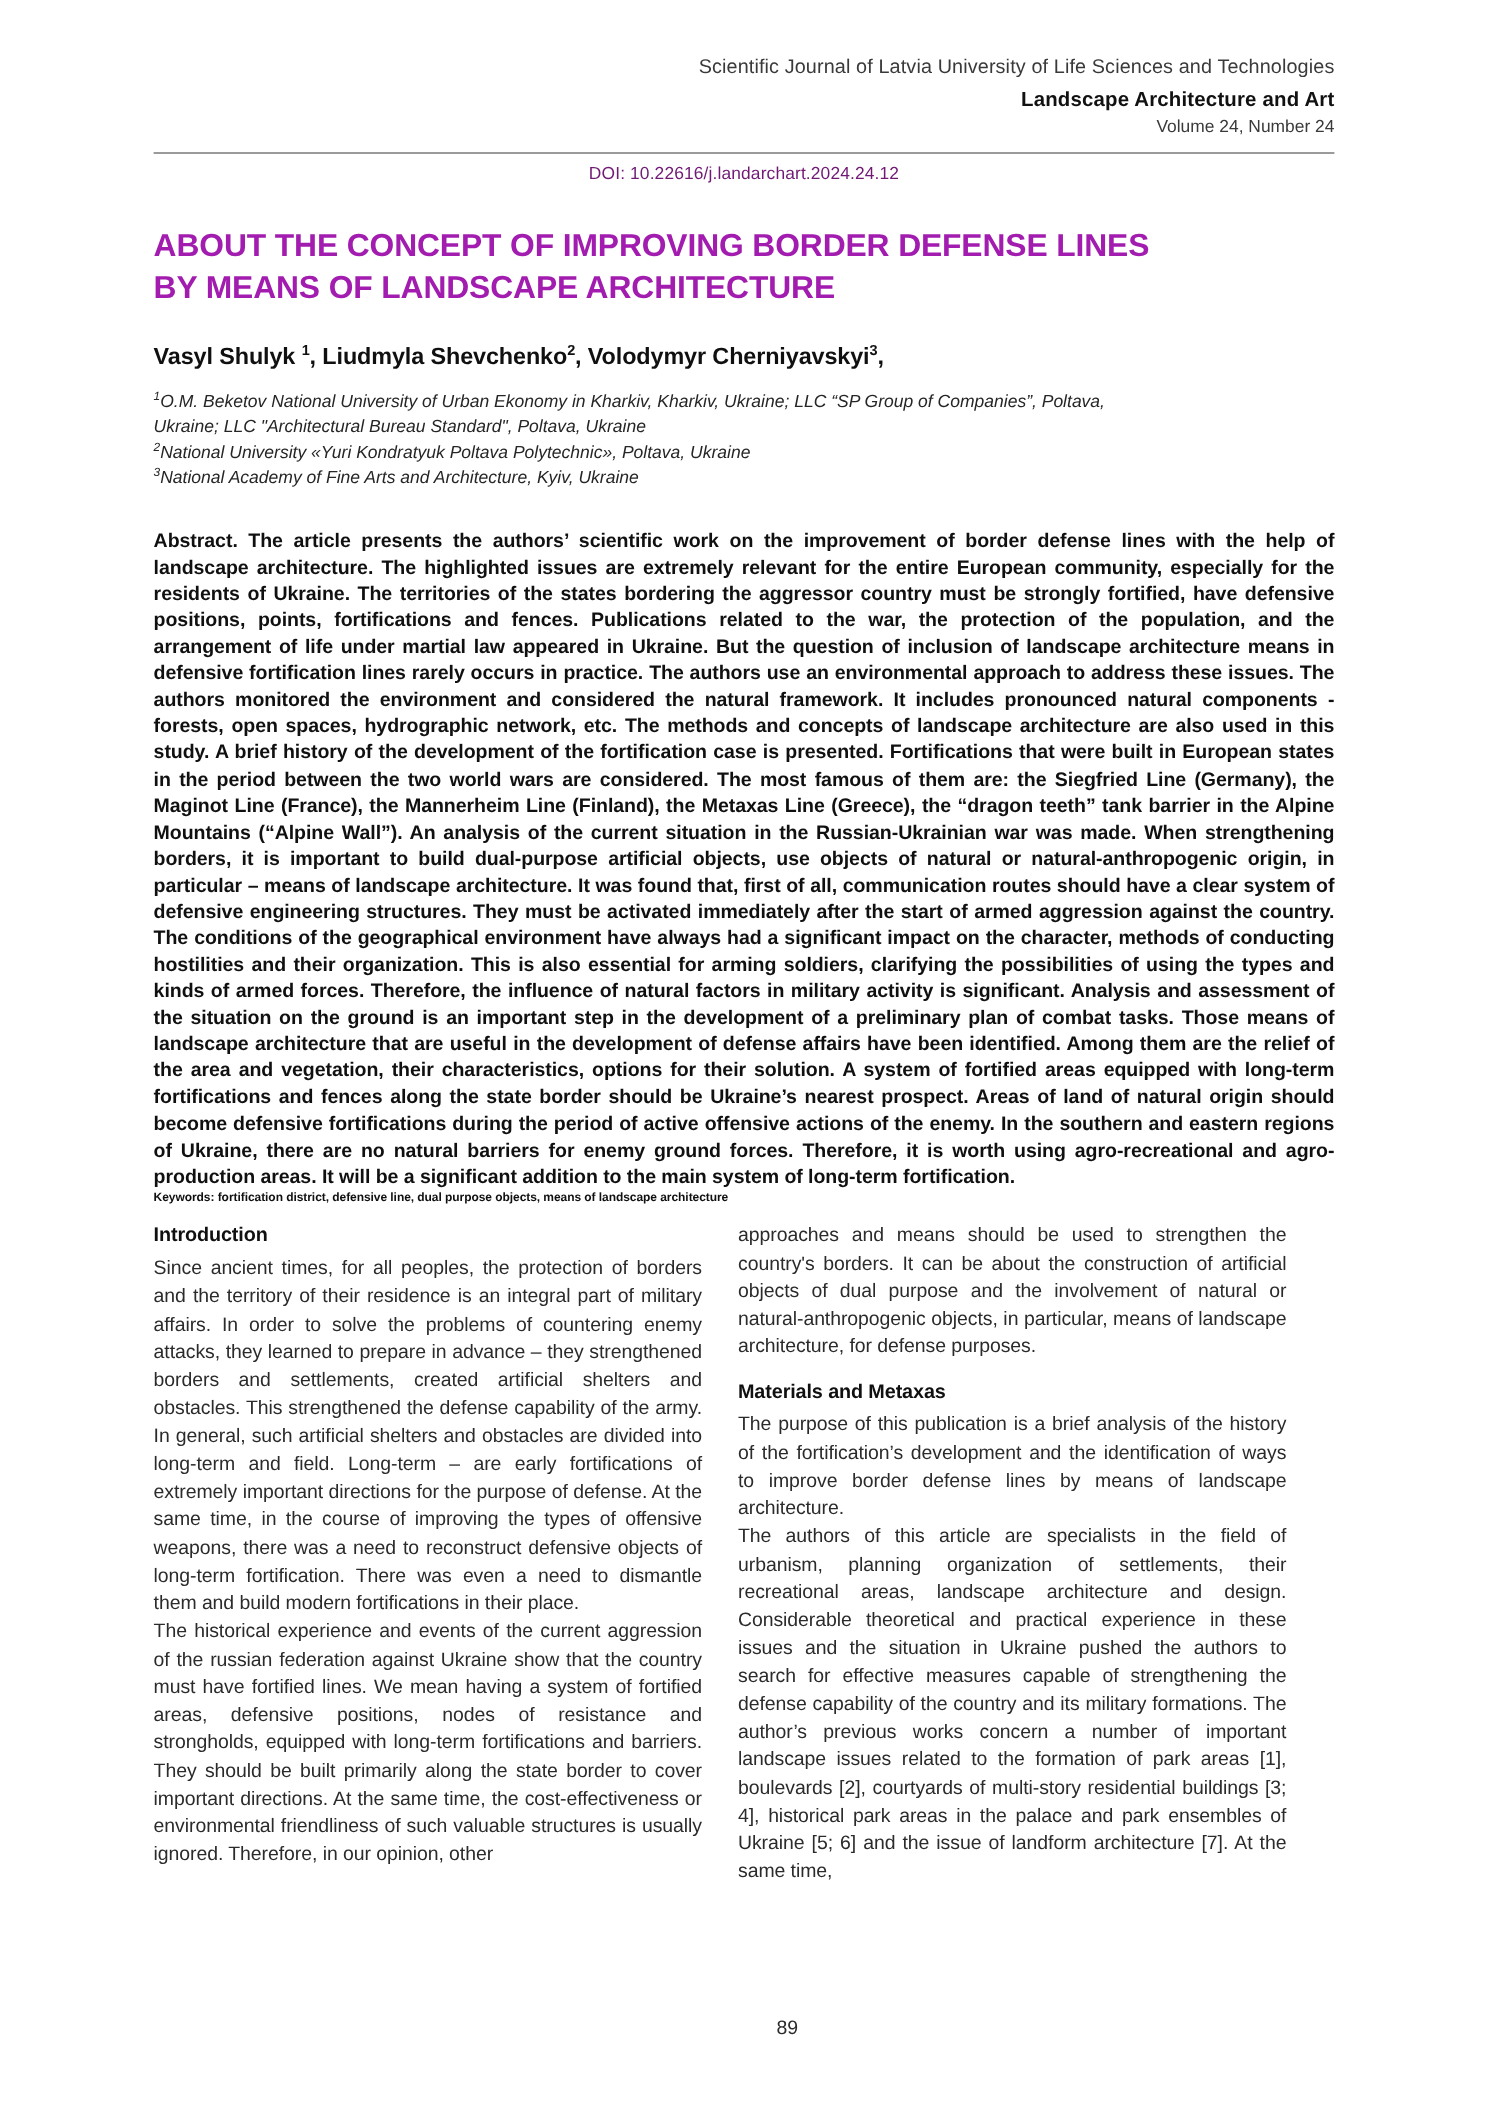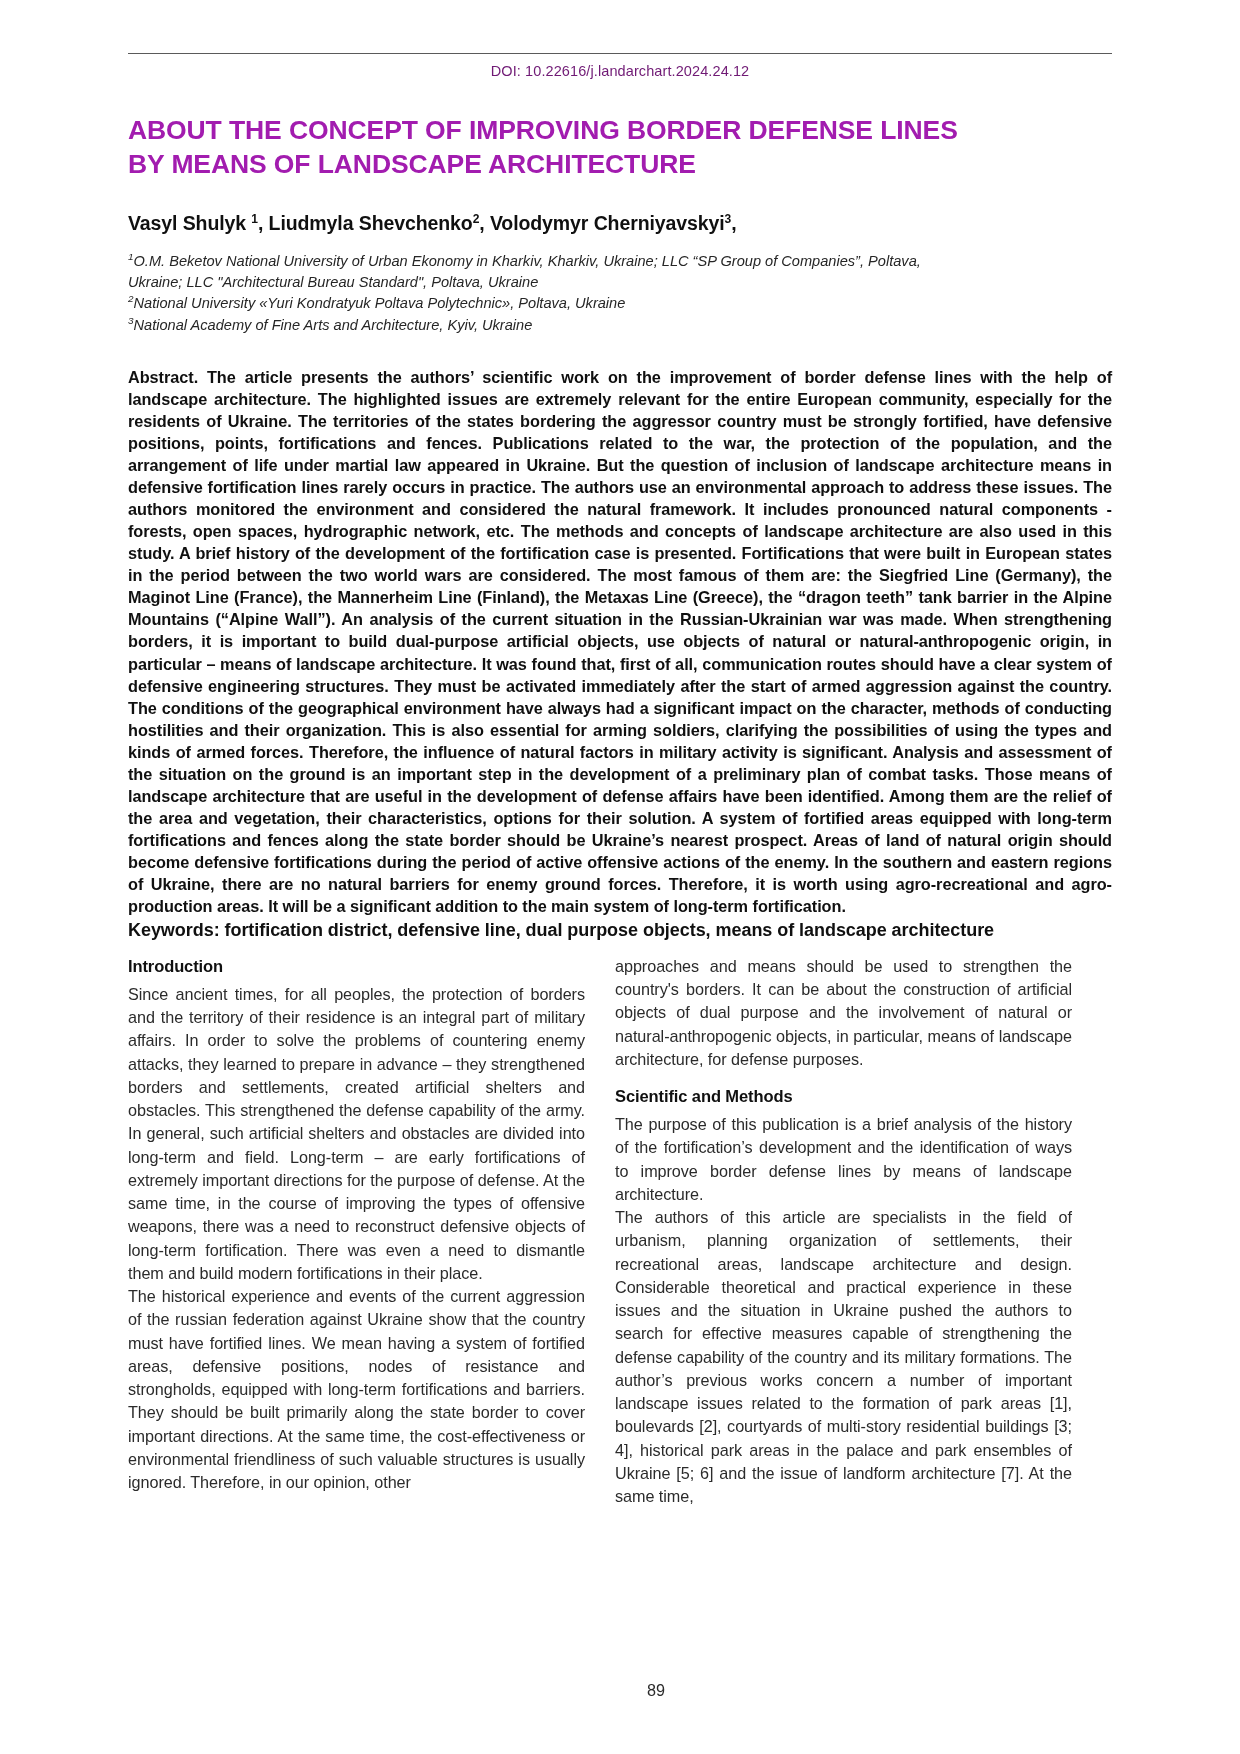--- a/index.html
+++ b/index.html
@@ -101,21 +101,21 @@
     margin-top: 30px;
     font-size: 16.3px;
     font-weight: bold;
     line-height: 1.355;
     text-align: justify;
     text-justify: inter-word;
     color: #101010;
     letter-spacing: -0.05px;
   }
   .keywords {
-    font-size: 18px;
+    font-size: 10px;
     font-weight: bold;
     line-height: 1.355;
     color: #101010;
     text-align: left;
     letter-spacing: -0.05px;
   }
 
   
   .columns {
     margin-top: 13px;
@@ -159,20 +159,25 @@
     color: #2b2b2b;
     font-weight: 300;
     padding-left: 36px;
   }
 </style>
 </head>
 <body>
 
 <div class="page">
 
+  <div class="masthead">
+    <div class="journal-line">Scientific Journal of Latvia University of Life Sciences and Technologies</div>
+    <div class="series-line">Landscape Architecture and Art</div>
+    <div class="volume-line">Volume 24, Number 24</div>
+  </div>
 
   <hr class="rule">
 
   <div class="doi-line">DOI: 10.22616/j.landarchart.2024.24.12</div>
 
   <h1 class="title">
     <span class="ln">ABOUT THE CONCEPT OF IMPROVING BORDER DEFENSE LINES</span>
     <span class="ln">BY MEANS OF LANDSCAPE ARCHITECTURE</span>
   </h1>
 
@@ -191,21 +196,21 @@
   <div class="keywords">Keywords: fortification district, defensive line, dual purpose objects, means of landscape architecture</div>
 
   <div class="columns">
     <div class="col">
       <div class="sec-head">Introduction</div>
       <p class="para">Since ancient times, for all peoples, the protection of borders and the territory of their residence is an integral part of military affairs. In order to solve the problems of countering enemy attacks, they learned to prepare in advance – they strengthened borders and settlements, created artificial shelters and obstacles. This strengthened the defense capability of the army. In general, such artificial shelters and obstacles are divided into long-term and field. Long-term – are early fortifications of extremely important directions for the purpose of defense. At the same time, in the course of improving the types of offensive weapons, there was a need to reconstruct defensive objects of long-term fortification. There was even a need to dismantle them and build modern fortifications in their place.</p>
       <p class="para">The historical experience and events of the current aggression of the russian federation against Ukraine show that the country must have fortified lines. We mean having a system of fortified areas, defensive positions, nodes of resistance and strongholds, equipped with long-term fortifications and barriers. They should be built primarily along the state border to cover important directions. At the same time, the cost-effectiveness or environmental friendliness of such valuable structures is usually ignored. Therefore, in our opinion, other</p>
     </div>
     <div class="col">
       <p class="para">approaches and means should be used to strengthen the country's borders. It can be about the construction of artificial objects of dual purpose and the involvement of natural or natural-anthropogenic objects, in particular, means of landscape architecture, for defense purposes.</p>
-      <div class="sec-head spaced">Scientific and Methods</div>
+      <div class="sec-head spaced">Materials and Metaxas</div>
       <p class="para">The purpose of this publication is a brief analysis of the history of the fortification’s development and the identification of ways to improve border defense lines by means of landscape architecture.</p>
       <p class="para">The authors of this article are specialists in the field of urbanism, planning organization of settlements, their recreational areas, landscape architecture and design. Considerable theoretical and practical experience in these issues and the situation in Ukraine pushed the authors to search for effective measures capable of strengthening the defense capability of the country and its military formations. The author’s previous works concern a number of important landscape issues related to the formation of park areas [1], boulevards [2], courtyards of multi-story residential buildings [3; 4], historical park areas in the palace and park ensembles of Ukraine [5; 6] and the issue of landform architecture [7]. At the same time,</p>
     </div>
   </div>
 
   <div class="folio">89</div>
 
 </div>
 
 </body></html>

